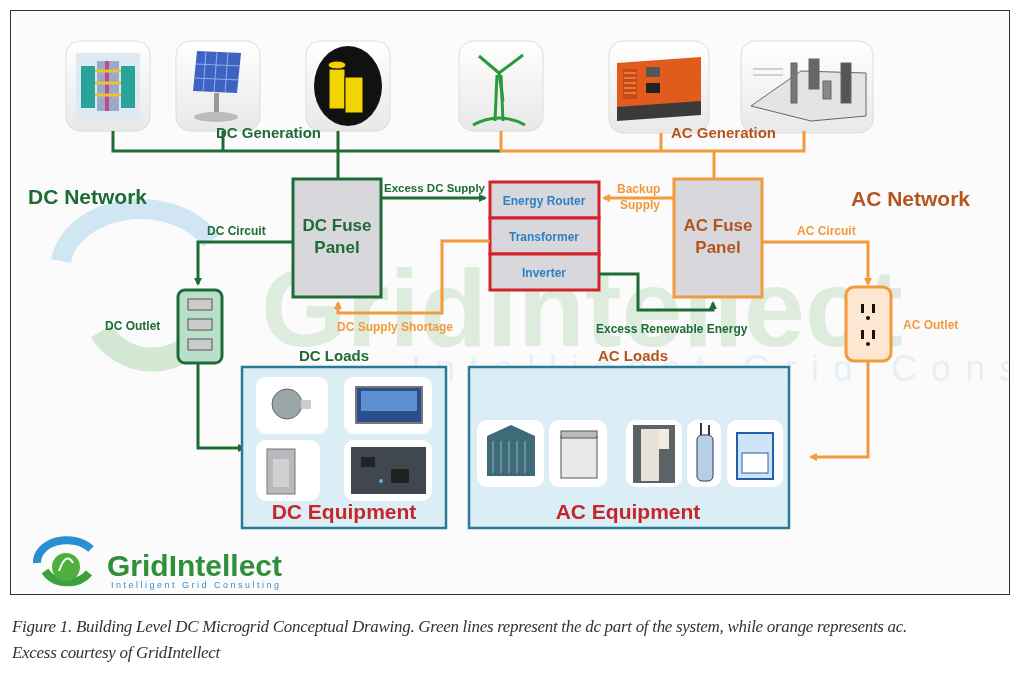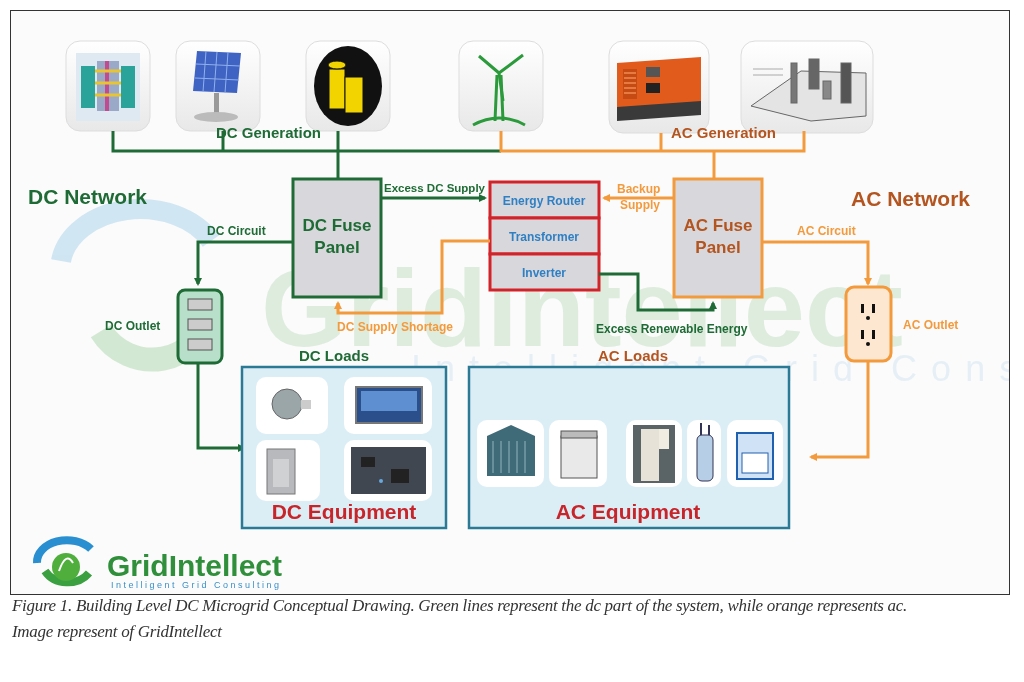--- a/index.html
+++ b/index.html
@@ -1,20 +1,20 @@
 <!DOCTYPE html>
 <html><head>
 <meta charset="utf-8">
 <style>
   html,body{margin:0;padding:0;background:#fff;}
   body{width:1024px;height:682px;position:relative;overflow:hidden;font-family:"Liberation Sans",sans-serif;}
   #frame{position:absolute;left:10px;top:10px;width:1000px;height:585px;border:1.5px solid #333;background:#fbfbfb;box-sizing:border-box;overflow:hidden;}
   svg{position:absolute;left:0;top:0;}
   .lbl{font-family:"Liberation Sans",sans-serif;font-weight:bold;}
-  #caption{position:absolute;left:12px;top:593px;width:1000px;font-family:"Liberation Serif",serif;font-style:italic;font-size:17px;line-height:26px;color:#333;letter-spacing:-0.3px;}
+  #caption{position:absolute;left:12px;top:614px;width:1000px;font-family:"Liberation Serif",serif;font-style:italic;font-size:17px;line-height:26px;color:#333;letter-spacing:-0.3px;}
 </style>
 </head>
 <body>
 
 <div id="frame">
 <svg width="1000" height="585" viewBox="0 0 1000 585">
   <defs>
     <marker id="ag" markerWidth="8" markerHeight="8" refX="6" refY="4" orient="auto" markerUnits="userSpaceOnUse">
           <path d="M0,0 L8,4 L0,8 z" fill="#1e6b35"></path>
         </marker>
@@ -280,14 +280,14 @@
       <path d="M48,560 Q55,540 62,552" stroke="#fff" stroke-width="2" fill="none"></path>
     </g>
     <text x="96" y="565" font-size="30" font-weight="bold" fill="#2f8f3a" class="lbl">GridIntellect</text>
     <text x="100" y="577" font-size="9" fill="#3a8fc9" letter-spacing="2.5">Intelligent Grid Consulting</text>
   </g>
 </svg>
 </div>
 
 <div id="caption">
   <div>Figure 1. Building Level DC Microgrid Conceptual Drawing. Green lines represent the dc part of the system, while orange represents ac.</div>
-  <div>Image represent of GridIntellect</div>
+  <div>Excess courtesy of GridIntellect</div>
 </div>
 
 </body></html>

